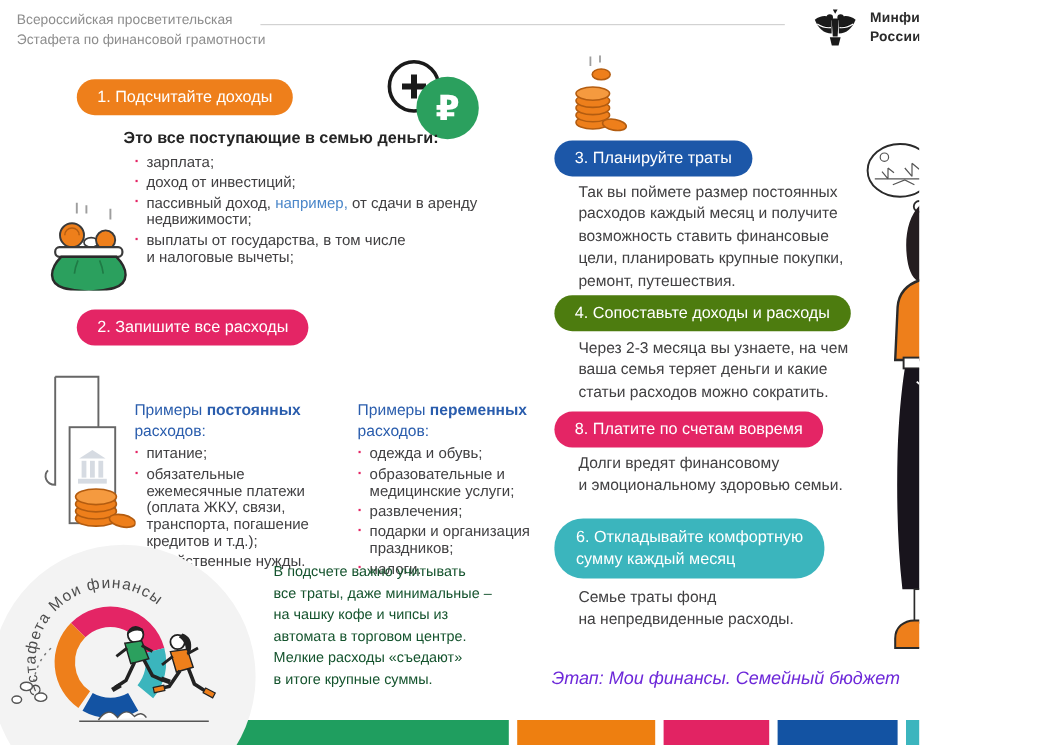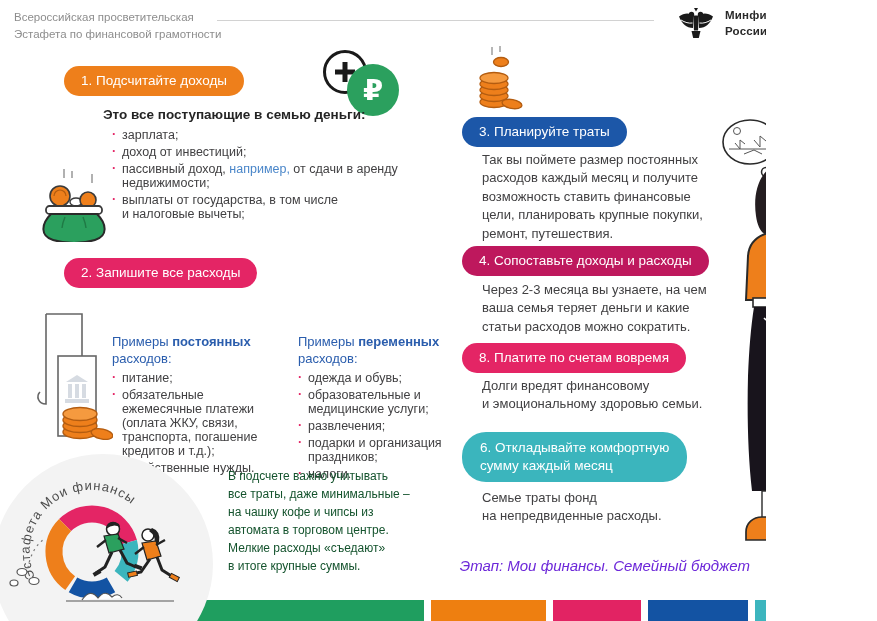--- a/index.html
+++ b/index.html
@@ -229,21 +229,21 @@
     </g>
   </svg>
 
   <div class="badge badge3" style="background: rgb(28, 87, 168);">3. Планируйте траты</div>
   <div class="para p3">Так вы поймете размер постоянных
 расходов каждый месяц и получите
 возможность ставить финансовые
 цели, планировать крупные покупки,
 ремонт, путешествия.</div>
 
-  <div class="badge badge4" style="background: #be185d;">4. Сопоставьте доходы и расходы</div>
+  <div class="badge badge4" style="background: #4d7c0f;">4. Сопоставьте доходы и расходы</div>
   <div class="para p4">Через 2-3 месяца вы узнаете, на чем
 ваша семья теряет деньги и какие
 статьи расходов можно сократить.</div>
 
   <div class="badge badge5" style="background: rgb(228, 37, 101);">8. Платите по счетам вовремя</div>
   <div class="para p5">Долги вредят финансовому
 и эмоциональному здоровью семьи.</div>
 
   <div class="badge badge6" style="background: rgb(59, 181, 189);">6. Откладывайте комфортную
 сумму каждый месяц</div>

